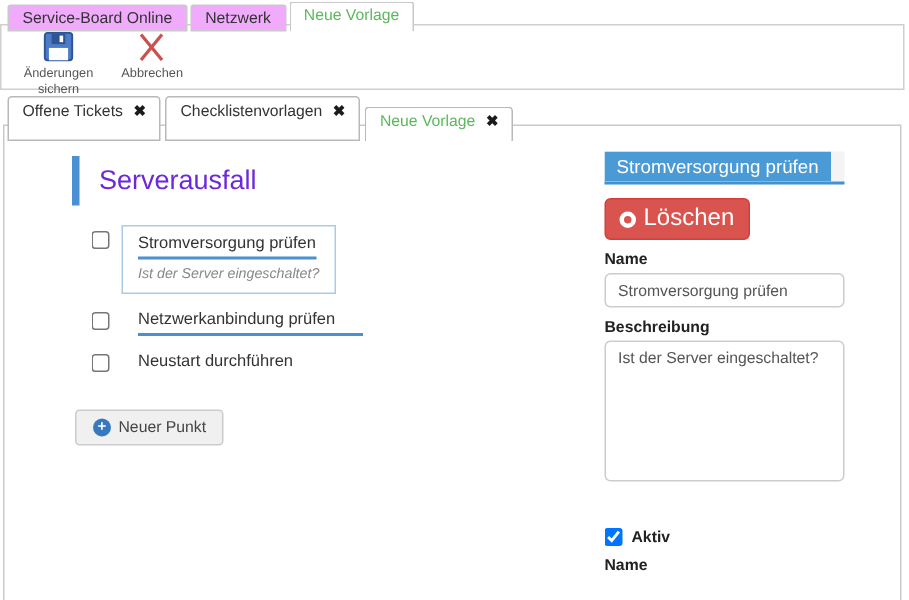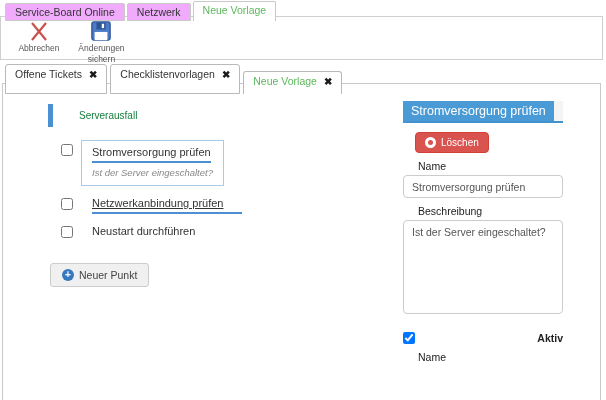--- a/index.html
+++ b/index.html
@@ -33,94 +33,94 @@
   }
   .doc-tab.active{color:#5cb85c;padding-bottom:7px;border-bottom:none;}
   .tab-close{font-weight:bold;color:#1a1a1a;font-size:10px;margin-left:7px;cursor:pointer;}
   
   .content{
     position:absolute;top:83px;left:2px;width:599px;height:330px;box-sizing:border-box;
     border:1px solid #c9c9c9;background:#fff;z-index:1;
   }
   
   .left-col{position:absolute;left:45px;top:20px;width:330px;}
-  .main-title{border-left:5px solid #4a90d2;padding:6px 0 6px 26px;font-size:10px;color:#15803d;}
+  .main-title{border-left:5px solid #4a90d2;padding:6px 0 6px 13px;font-size:18px;color:#6d28d9;}
   .items{margin:13px 0 0 13px;}
   .item{display:flex;align-items:flex-start;margin-bottom:8px;}
   .item input[type=checkbox]{width:12px;height:12px;margin:4px 8px 0 0;}
   .item-body{min-height:14px;}
   .item.selected .item-body{border:1px solid #a9cbe8;padding:5px 10px 7px;}
   .item.plain .item-body{padding:3px 0 0 11px;}
   .item-title{font-size:11px;color:#333;padding-bottom:3px;width:fit-content;}
   .item-title.u{border-bottom:2px solid #4a90d2;min-width:118px;}
-  .item-title.u.w2{min-width:150px;text-decoration:underline;}
+  .item-title.u.w2{min-width:150px;}
   .item-desc{font-style:italic;font-size:9.5px;color:#888;margin-top:4px;}
   .btn-add{
     margin:15px 0 0 2px;display:inline-flex;align-items:center;
     background:#f0f0f0;border:1px solid #ccc;border-radius:3px;
     padding:5px 11px;font-size:10.5px;color:#444;font-family:inherit;cursor:pointer;
   }
   .plus-circle{
     width:12px;height:12px;border-radius:50%;background:#3779be;color:#fff;
     display:inline-flex;align-items:center;justify-content:center;
     font-size:10px;line-height:12px;margin-right:5px;font-weight:bold;
   }
   
   .right-col{position:absolute;left:400px;top:17px;width:160px;}
   .sec-header{background:#f4f4f4;border-bottom:2px solid #4292d0;height:20px;white-space:nowrap;overflow:hidden;}
   .sec-header span{
     display:inline-block;background:#4a9ad5;color:#fff;font-size:12.5px;
     height:20px;line-height:20px;padding:0 8px;box-sizing:border-box;
   }
   .btn-delete{
-    margin:9px 0 0 12px;display:inline-flex;align-items:center;
+    margin:9px 0 0 0;display:inline-flex;align-items:center;
     background:#d9534f;border:1px solid #d43f3a;border-radius:4px;
-    color:#fff;font-size:10px;padding:4px 9px;font-family:inherit;cursor:pointer;
+    color:#fff;font-size:16px;padding:4px 9px;font-family:inherit;cursor:pointer;
   }
   .donut{width:11px;height:11px;border:3px solid #fff;border-radius:50%;box-sizing:border-box;margin-right:5px;}
-  .field-label{font-weight:normal;font-size:10.5px;color:#222;margin:7px 15px 3px;}
+  .field-label{font-weight:bold;font-size:10.5px;color:#222;margin:7px 0 3px;}
   .tinput{
     width:100%;box-sizing:border-box;height:23px;border:1px solid #ccc;border-radius:4px;
     padding:0 8px;font-size:10.5px;color:#555;font-family:inherit;background:#fff;
   }
   .tarea{
     width:100%;box-sizing:border-box;height:94px;border:1px solid #ccc;border-radius:4px;
     padding:5px 8px;font-size:10.5px;color:#555;font-family:inherit;background:#fff;resize:none;
   }
   .vorlage{margin-top:21px;}
-  .aktiv-row{margin-top:14px;display:flex;align-items:center;font-weight:bold;font-size:10.5px;color:#222;justify-content:space-between;}
+  .aktiv-row{margin-top:26px;display:flex;align-items:center;font-weight:bold;font-size:10.5px;color:#222;}
   .aktiv-row input[type=checkbox]{width:12px;height:12px;margin:0 6px 0 0;}
 </style>
 </head>
 <body>
 
 <div class="top-tabs">
   <span class="top-tab">Service-Board Online</span><span class="top-tab">Netzwerk</span><span class="top-tab active">Neue Vorlage</span>
 </div>
 
 <div class="ribbon">
   <div class="ribbon-btn">
     <span class="ric">
-      <svg width="22" height="21" viewBox="0 0 22 21">
-        <line x1="4" y1="2" x2="18" y2="19" stroke="#c9524e" stroke-width="2.2"></line>
-        <line x1="18" y1="2" x2="4" y2="19" stroke="#c9524e" stroke-width="2.2"></line>
-      </svg>
-    </span>
-    <div class="ribbon-label">Abbrechen</div>
-  </div>
-  <div class="ribbon-btn">
-    <span class="ric">
       <svg width="22" height="21" viewBox="0 0 24 23">
         <rect x="2" y="1" width="20" height="20" rx="2" fill="#4d7cc7" stroke="#2f5496" stroke-width="1.4"></rect>
         <rect x="7" y="1.7" width="10" height="7.5" fill="#2f5496"></rect>
         <rect x="12.8" y="3" width="2.6" height="4.8" fill="#ffffff"></rect>
         <rect x="5" y="12" width="14" height="9" fill="#ffffff"></rect>
       </svg>
     </span>
     <div class="ribbon-label">Änderungen sichern</div>
+  </div>
+  <div class="ribbon-btn">
+    <span class="ric">
+      <svg width="22" height="21" viewBox="0 0 22 21">
+        <line x1="4" y1="2" x2="18" y2="19" stroke="#c9524e" stroke-width="2.2"></line>
+        <line x1="18" y1="2" x2="4" y2="19" stroke="#c9524e" stroke-width="2.2"></line>
+      </svg>
+    </span>
+    <div class="ribbon-label">Abbrechen</div>
   </div>
 </div>
 
 <div class="doc-tabs">
   <span class="doc-tab"><span>Offene Tickets</span><span class="tab-close">✖</span></span><span class="doc-tab"><span>Checklistenvorlagen</span><span class="tab-close">✖</span></span><span class="doc-tab active"><span>Neue Vorlage</span><span class="tab-close">✖</span></span>
 </div>
 
 <div class="content">
 
   <div class="left-col">

